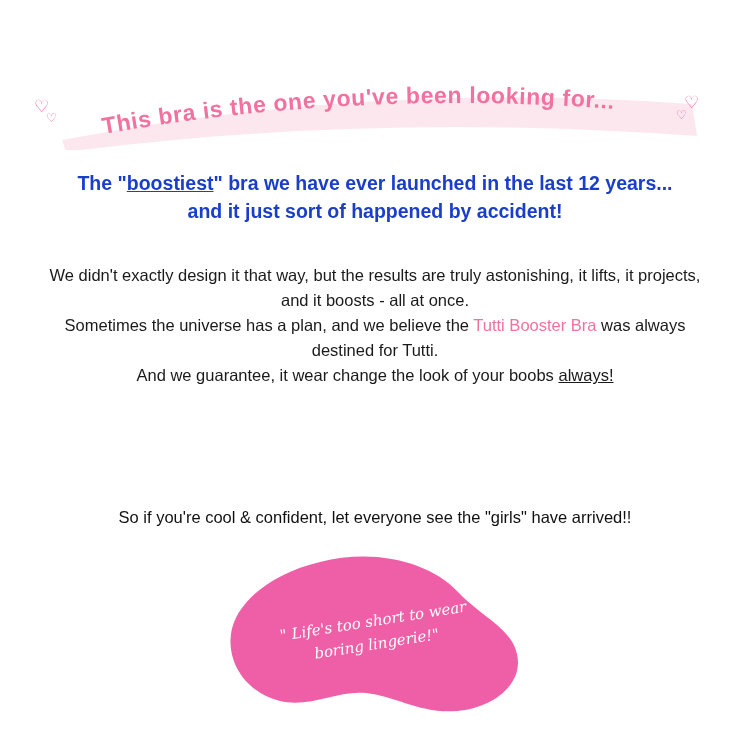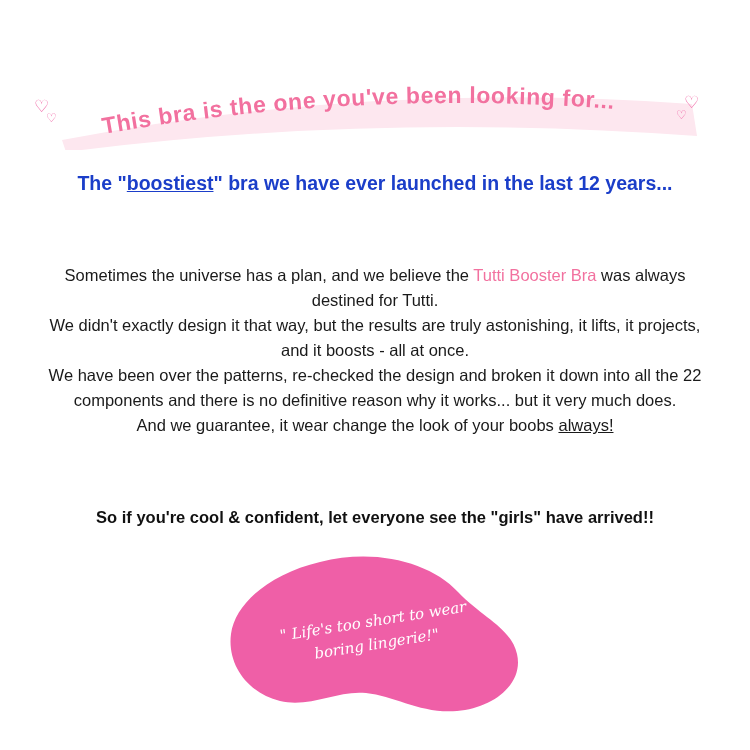--- a/index.html
+++ b/index.html
@@ -73,21 +73,21 @@
   }
   .pink-text { color: #f2719f; }
 
   .tagline {
     position: absolute;
     top: 508px;
     left: 45px;
     width: 660px;
     text-align: center;
     color: #111111;
-    font-weight: bold;
+    font-weight: normal;
     font-size: 16.5px;
   }
 
   
   .blob-wrap {
     position: absolute;
     top: 556px;
     left: 225px;
     width: 300px;
     height: 160px;
@@ -123,26 +123,26 @@
       </text>
     </svg>
     <span class="heart heart-left">♡</span>
     <span class="heart heart-left2">♡</span>
     <span class="heart heart-right">♡</span>
     <span class="heart heart-right2">♡</span>
   </div>
 
   <div class="headline">
     <div><span>The "</span><u>boostiest</u><span>" bra we have ever launched in the last 12 years...</span></div>
+    <div>and it just sort of happened by accident!</div>
   </div>
 
   <div class="body-copy">
+    <p style="margin:0">We didn't exactly design it that way, but the results are truly astonishing, it lifts, it projects,  and it boosts -  all at once.</p>
     <p style="margin:0 0 0 0"><span>Sometimes the universe has a plan, and we believe the </span><span class="pink-text">Tutti Booster Bra</span><span> was always destined for Tutti.</span></p>
-    <p style="margin:0">We didn't exactly design it that way, but the results are truly astonishing, it lifts, it projects,  and it boosts -  all at once.</p>
-    <p style="margin:0">We have been over the patterns, re-checked the design and broken it down into all the 22 components and there is no definitive reason why it works... but it very much does.</p>
     <p style="margin:0"><span>And we guarantee, it wear change the look of your boobs </span><u>always!</u></p>
   </div>
 
   <div class="tagline">So if you're cool &amp; confident, let everyone see the "girls" have arrived!!</div>
 
   <div class="blob-wrap">
     <svg width="300" height="160" viewBox="0 0 300 160" xmlns="http://www.w3.org/2000/svg">
       <path d="M 95,6
                C 150,-8 205,6 233,36
                C 258,62 286,72 292,98

